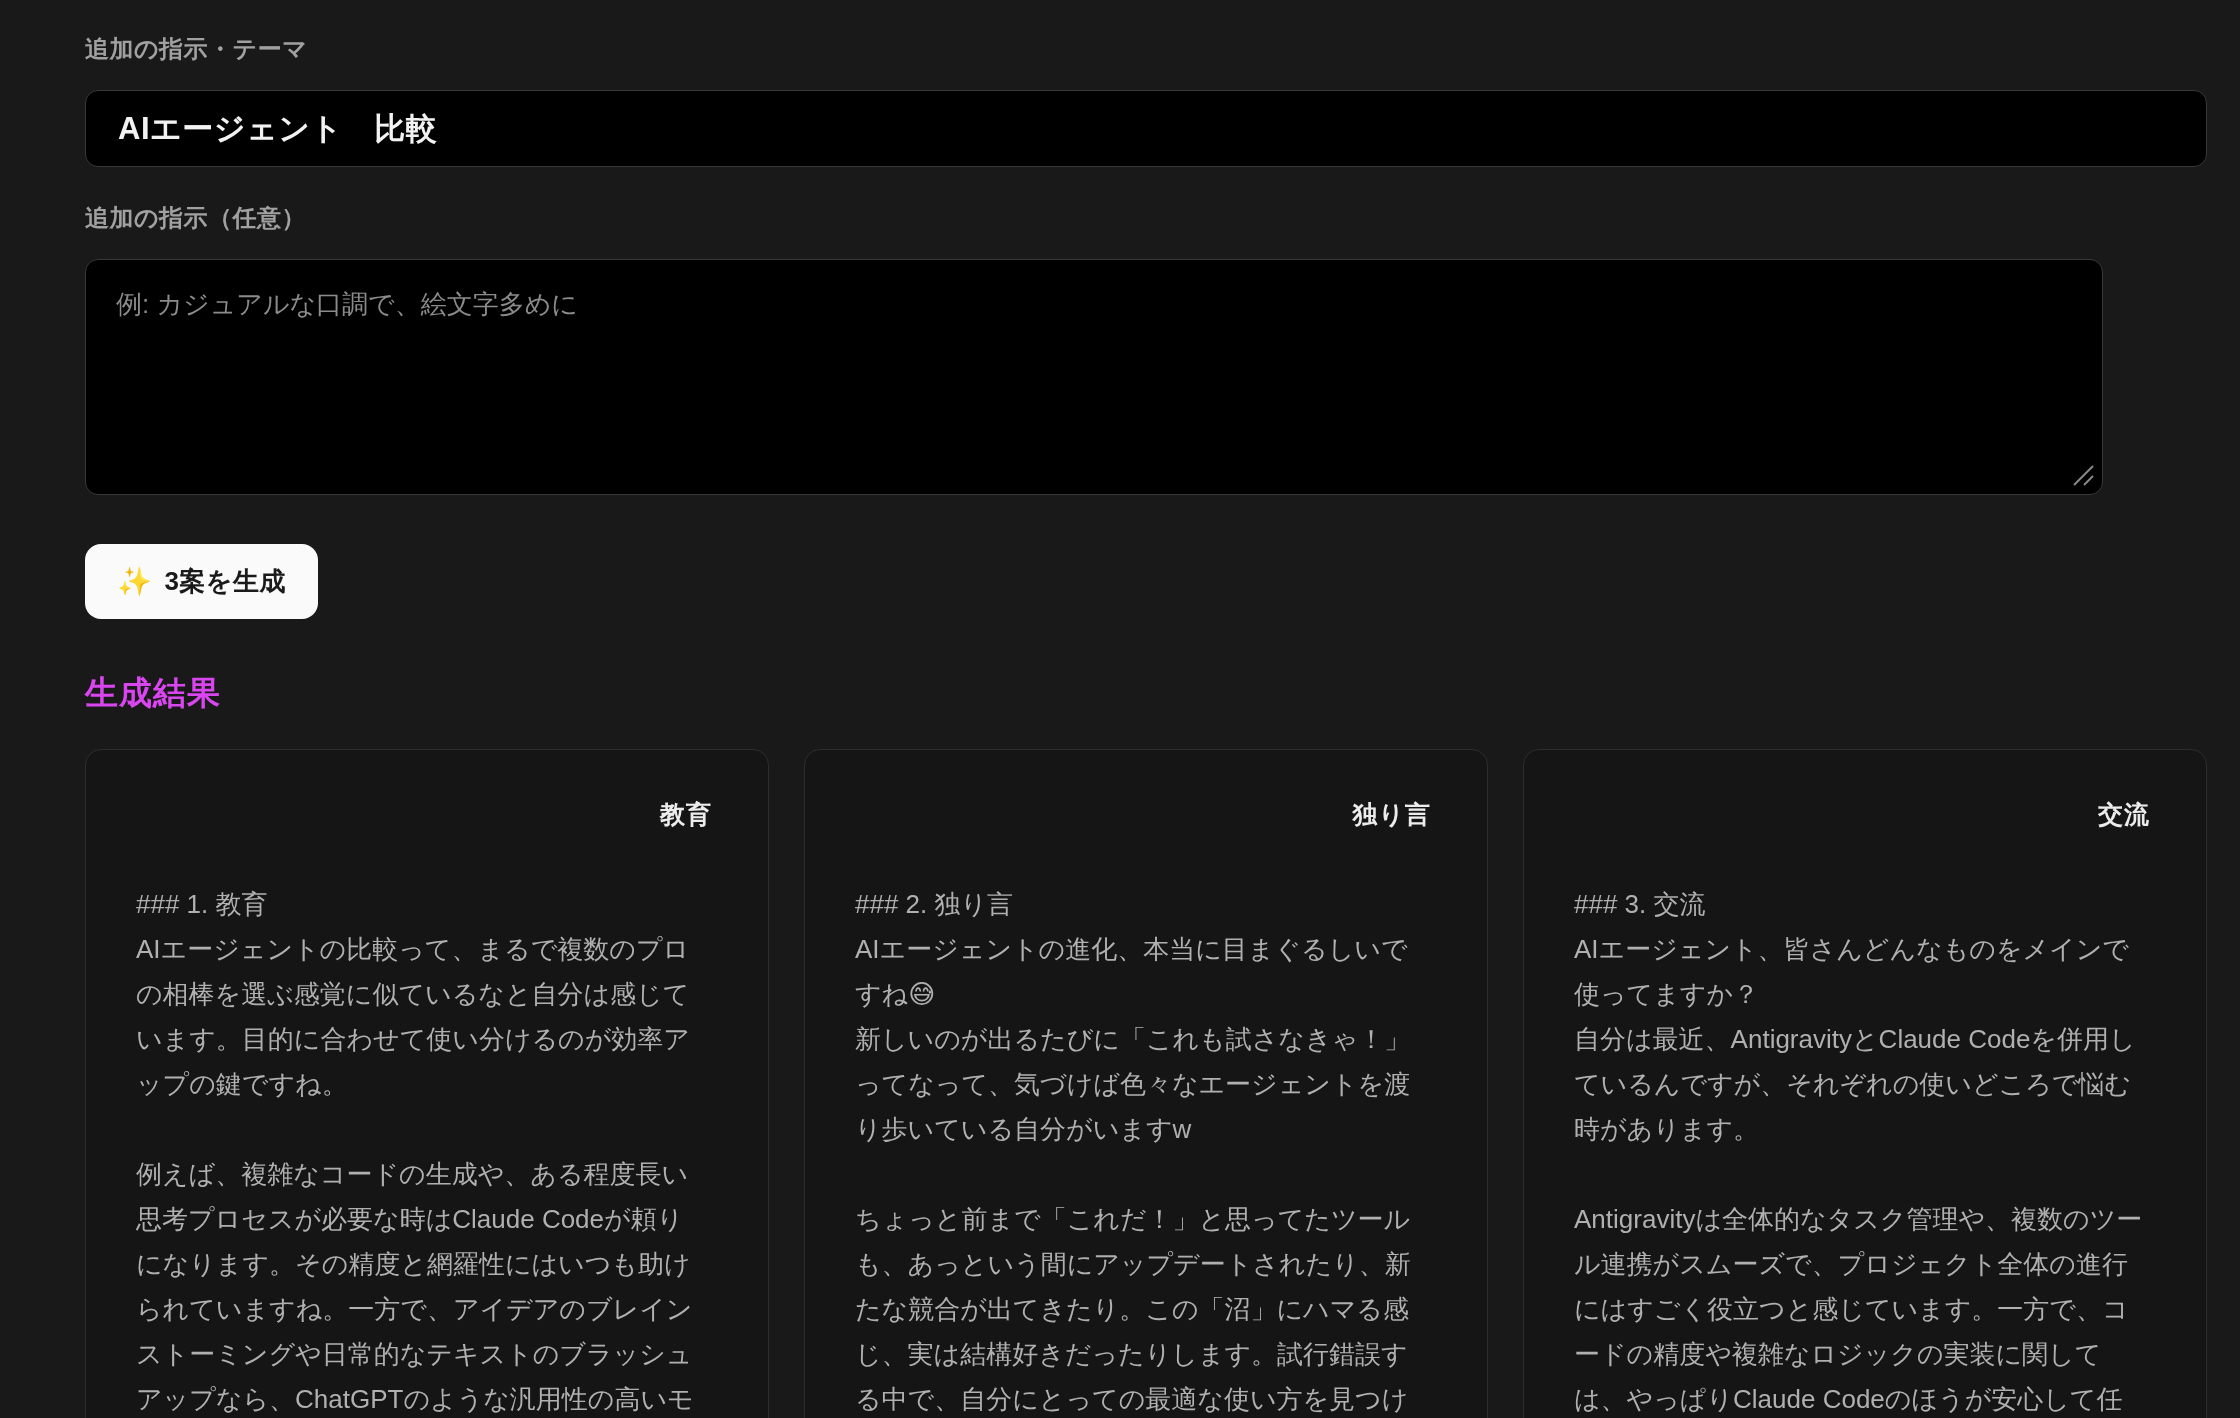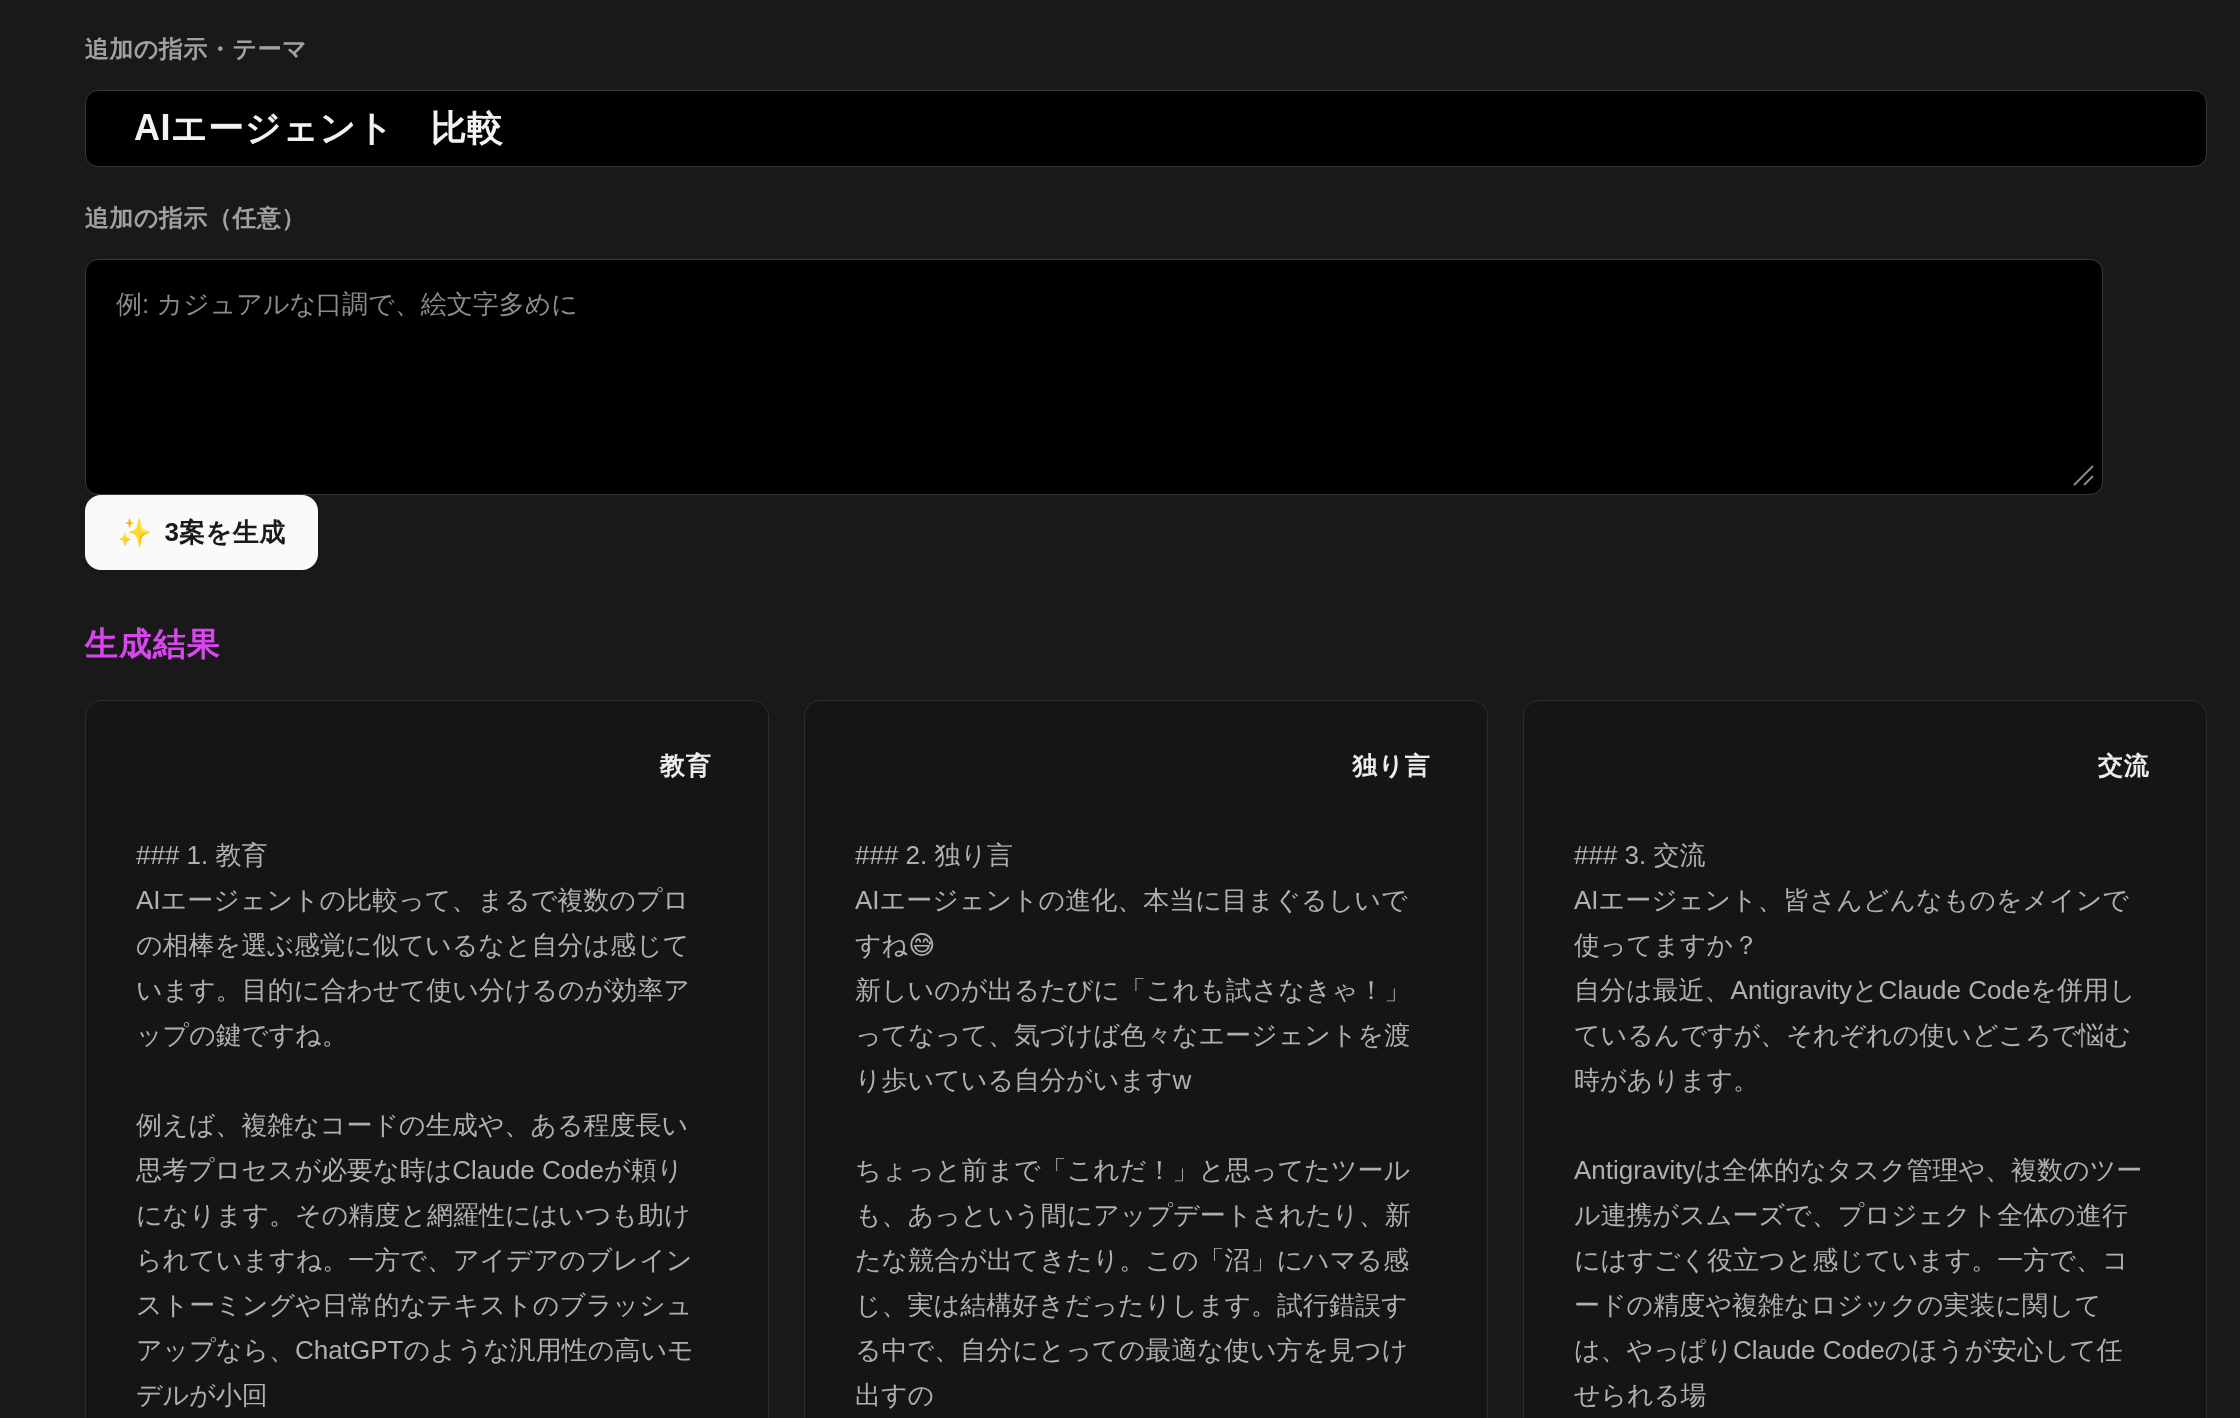--- a/index.html
+++ b/index.html
@@ -24,30 +24,31 @@
   }
   .topic-input {
     display: block;
     width: 2122px;
     height: 77px;
     background: #000000;
     border: 1px solid #383838;
     border-radius: 13px;
     color: #f2f2f2;
     font-family: inherit;
-    font-size: 36px;
+    font-size: 31px;
     font-weight: 600;
-    padding: 0 48px;
+    padding: 0 32px;
     outline: none;
     margin-bottom: 38px;
     letter-spacing: 0.5px;
   }
   .textarea-wrap {
     position: relative;
     width: 2018px;
+    margin-bottom: 49px;
   }
   .instructions-textarea {
     display: block;
     width: 100%;
     height: 236px;
     background: #000000;
     border: 1px solid #383838;
     border-radius: 13px;
     color: #d4d4d4;
     font-family: inherit;

